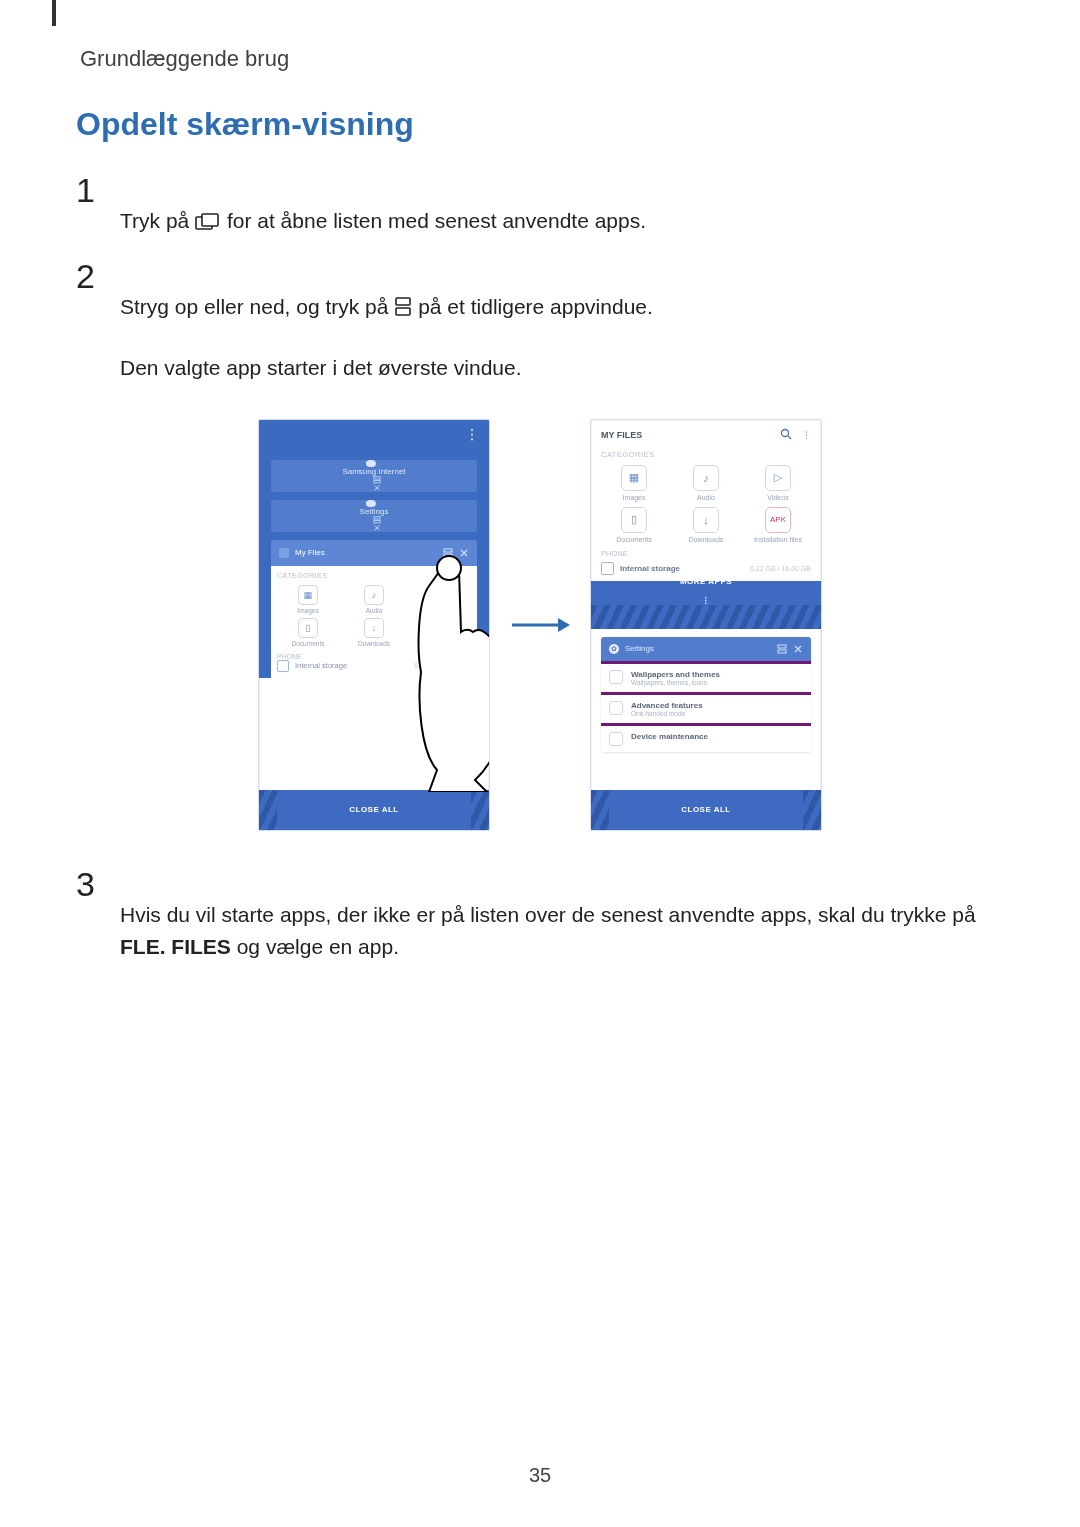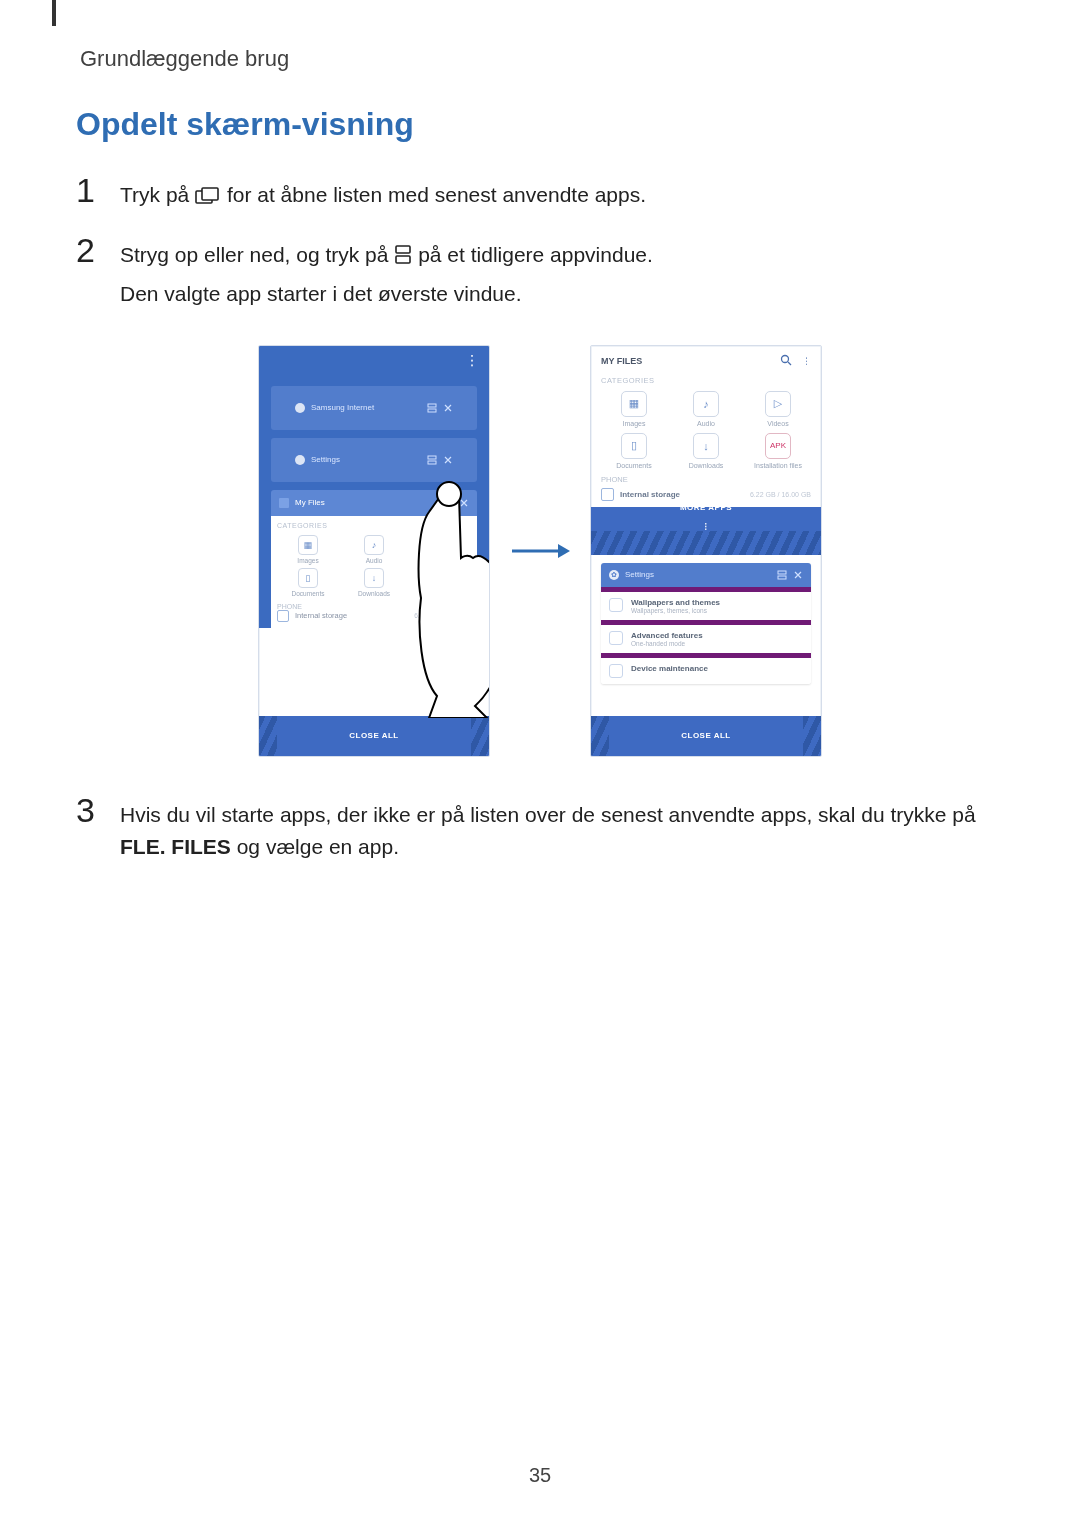--- a/index.html
+++ b/index.html
@@ -5,33 +5,33 @@
   * { box-sizing: border-box; margin: 0; padding: 0; }
   html, body { width: 1080px; height: 1527px; background: #fff; font-family: "Segoe UI", Arial, sans-serif; color: #222; }
   .page { position: relative; width: 1080px; height: 1527px; padding: 36px 76px 0 76px; }
   .tab-mark { position: absolute; left: 52px; top: 0; width: 4px; height: 26px; background: #333; }
   .header { font-size: 22px; color: #404040; margin: 10px 0 34px 4px; font-weight: 400; }
   .h2 { color: #2f6db3; font-size: 32px; font-weight: 700; margin-bottom: 30px; }
   .steps { list-style: none; }
   .step { display: flex; gap: 18px; margin-bottom: 14px; }
   .step-num { font-size: 34px; font-weight: 300; color: #222; line-height: 1; min-width: 26px; font-family: "Segoe UI Light", "Segoe UI", Arial, sans-serif; }
   .step-body { font-size: 21px; line-height: 1.55; padding-top: 6px; }
-  .step-body p { margin-bottom: 4px; }
+  .step-body p { margin-bottom: 4px; margin-top: 26px; }
   .inline-icon { display: inline-block; vertical-align: -3px; }
   .bold { font-weight: 700; }
 
   .figure-row { display: flex; align-items: center; justify-content: center; gap: 20px; margin: 30px 0 36px 0; }
   .phone { width: 232px; height: 412px; border: 1px solid #d5ddea; border-radius: 2px; position: relative; overflow: hidden; background: #fff; box-shadow: 0 0 0 1px #eef2f7 inset; font-size: 9px; }
   .phone.right { width: 232px; }
   .arrow-wrap { width: 60px; display: flex; justify-content: center; }
 
   
   .topbar-blue { height: 30px; background: #3b6bc0; position: relative; }
   .recents-panel { background: #3b6bc0; padding: 10px 0 0 0; }
-  .recent-item { height: 44px; margin: 0 12px 8px 12px; border-radius: 3px; background: #527dcc; position: relative; display:flex; align-items:center; padding:0 24px; color:#cfe0ff; }
+  .recent-item { height: 32px; margin: 0 12px 8px 12px; border-radius: 3px; background: #527dcc; position: relative; display:flex; align-items:center; padding:0 24px; color:#cfe0ff;flex-direction:column; }
   .recent-item .dot { width:10px;height:10px;border-radius:50%;background:#fff;opacity:.8;margin-right:6px; }
   .recent-item .txt { flex:1; font-size:8px; color:#d9e6ff; }
   .recent-item .ic { width:10px; height:10px; margin-left:6px; }
   .myfiles-header { height:26px; background:#5d87d4; margin:0 12px 0 12px; border-top-left-radius:3px;border-top-right-radius:3px; display:flex;align-items:center;padding:0 8px;color:#fff; }
   .myfiles-header .sq{width:10px;height:10px;background:#7ba1e5;border-radius:1px;margin-right:6px;}
   .lower-white { background:#fff; margin:0 12px; padding:6px 6px 6px 6px; }
   .cat-lbl { color:#b7c0cf; font-size:7px; letter-spacing:.5px; margin-bottom:6px; }
   .cat-grid { display:grid; grid-template-columns:repeat(3,1fr); gap:4px 4px; margin-bottom:6px;}
   .cat-cell { text-align:center; }
   .cat-icon { width:20px;height:20px;border:1px solid #cfd8e6;border-radius:4px;margin:0 auto 2px auto;display:flex;align-items:center;justify-content:center;color:#6c8fc9;font-size:9px;}
@@ -61,21 +61,21 @@
   .r-storage { display:flex;align-items:center;gap:6px;margin-top:4px; }
   .r-storage .sd{width:13px;height:13px;border:1px solid #9cb6de;border-radius:2px;}
   .r-storage .t{font-size:8px;color:#6c7a90;font-weight:600;}
   .r-storage .sz{font-size:7px;color:#bfc7d4;margin-left:auto;}
   .moreapps-bar { height:24px;background:#3e6ac2;color:#fff;display:flex;align-items:center;justify-content:flex-end;padding:0 10px;font-size:8px;font-weight:700;letter-spacing:.5px;gap:10px; margin-top:6px;flex-direction:column;}
   .stripe-top { height:24px; background:repeating-linear-gradient(115deg,#2f58a6 0 6px,#3e6ac2 6px 12px); }
   .settings-card { margin:8px 10px 0 10px; border-radius:3px; overflow:hidden; box-shadow:0 1px 2px rgba(0,0,0,.12); }
   .settings-hdr { height:24px;background:#527dcc;display:flex;align-items:center;padding:0 8px;color:#d9e6ff;font-size:8px; }
   .settings-hdr .dot{width:10px;height:10px;border-radius:50%;background:#fff;opacity:.85;margin-right:6px;display:flex;align-items:center;justify-content:center;font-size:7px;color:#527dcc;}
   .settings-list { background:#fff; }
-  .s-row { display:flex;gap:8px;padding:6px 8px;border-top:5px solid #701a75; }
+  .s-row { display:flex;gap:8px;padding:6px 8px;border-top:3px solid #701a75; }
   .s-row .ic{width:14px;height:14px;border:1px solid #c9d6eb;border-radius:3px;}
   .s-row .ttl{font-size:8px;color:#5a6678;font-weight:600;}
   .s-row .sub{font-size:6.5px;color:#aab3c2;}
   .page-num { position:absolute; bottom:40px; left:0; right:0; text-align:center; font-size:20px; color:#444; }
 
   
   .hand { position:absolute; top:112px; left:150px; pointer-events:none; }
 </style>
 </head>
 <body>

